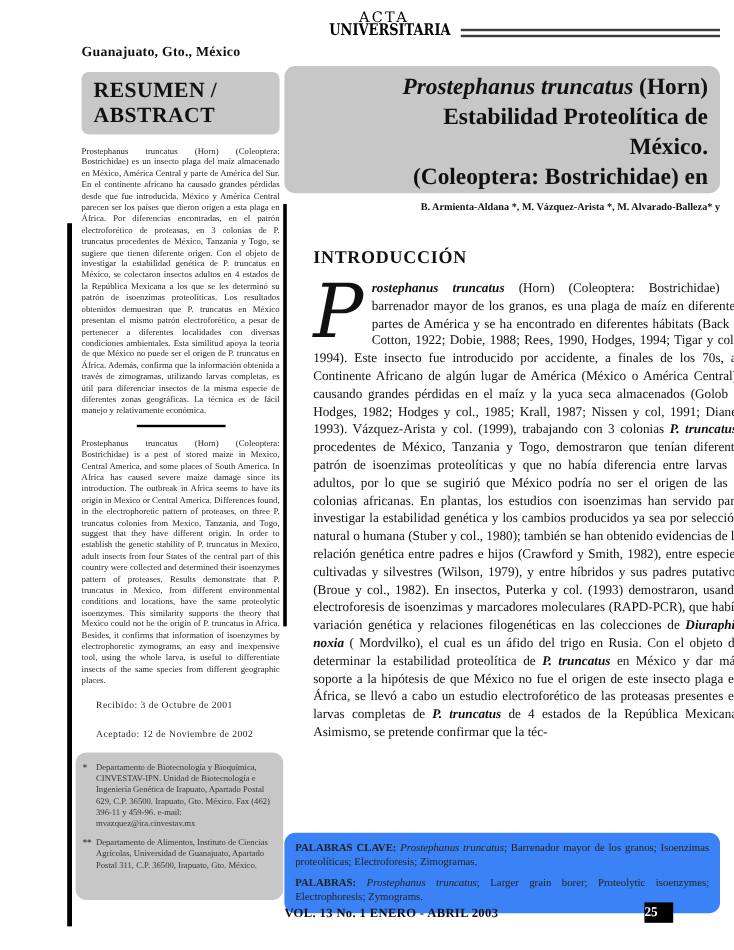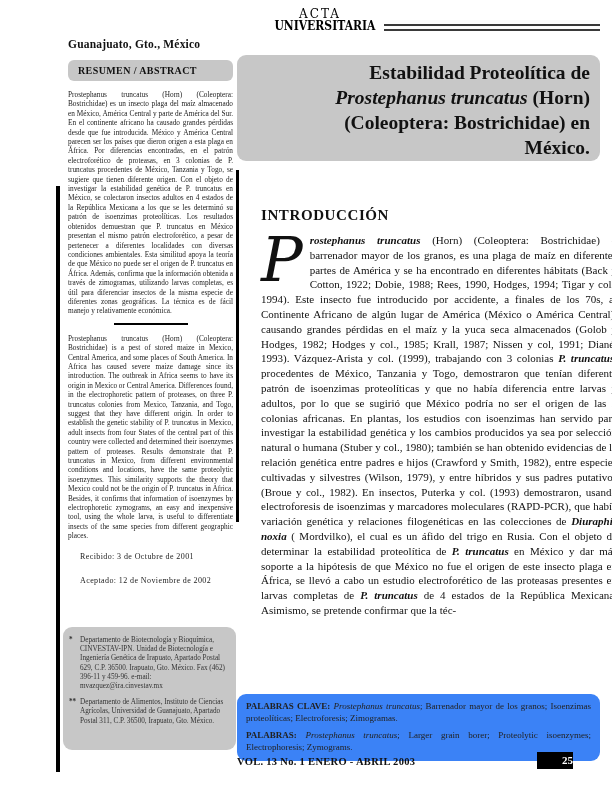--- a/index.html
+++ b/index.html
@@ -23,21 +23,21 @@
     padding:5px 10px 0 6px; font-weight:bold; font-size:19.5px; line-height:25px;
   }
   .authors { position:absolute; left:237px; top:167px; width:363px; text-align:right;
     font-weight:bold; font-size:8.5px; line-height:11.5px; }
   
   .left-rule { position:absolute; left:56px; top:186px; width:4px; height:586px; background:#000; }
   .mid-rule  { position:absolute; left:236px; top:170px; width:2.5px; height:352px; background:#000; }
   
   .abs-col { position:absolute; left:68px; top:60px; width:165px; }
   .abs-head { background:#c7c7c7; border-radius:6px; padding:5px 4px 5px 10px;
-    font-weight:bold; font-size:10px; letter-spacing:.4px; }
+    font-weight:bold; font-size:18px; letter-spacing:.4px; }
   .abs-text { margin-top:9px; font-size:7.3px; line-height:9.4px;
     text-align:justify; color:#222; }
   .abs-divider { width:74px; border-top:2.5px solid #000; margin:7px auto 6px auto; }
   .abs-date { margin-top:11px; font-size:8px; letter-spacing:.4px; color:#222;padding-left:12px; }
   .abs-date + .abs-date { margin-top:15px; }
   
   .fn-box { position:absolute; left:63px; top:627px; width:173px; height:123px;
     background:#c7c7c7; border-radius:9px; padding:9px 7px 0 6px;
     font-size:7.2px; line-height:9.2px; color:#333; }
   .fn { display:flex; margin-bottom:7px; }
@@ -50,43 +50,44 @@
   .dropcap { float:left; font-family:"DejaVu Serif", serif; font-style:italic;
     font-size:62px; line-height:46px; padding:4px 7px 0 0; }
   
   .kw-box { position:absolute; left:237px; top:694px; width:363px;
     background:#3b82f6; border-radius:9px; padding:7px 9px 8px 9px;
     font-size:9px; line-height:11.5px; text-align:justify; color:#222; }
   .kw-box p + p { margin-top:6px; }
   
   .footer-vol { position:absolute; left:237px; top:756px; font-weight:bold;
     font-size:10.5px; letter-spacing:.3px; }
-  .page-badge { position:absolute; left:537px; top:752px; width:36px; height:17px;
+  .page-badge { position:absolute; left:537px; top:752px; width:24px; height:17px;
     background:#000; color:#fff; font-weight:bold; font-size:11px; line-height:17px;
-    text-align:right; }
+    text-align:left; }
 </style>
 </head>
 <body>
 
 <div class="page">
 
   <div class="loc">Guanajuato, Gto., México</div>
   <div class="logo">
     <span class="acta">ACTA</span>
     <span class="univ">UNIVERSITARIA</span>
   </div>
   <div class="hdr-rule"></div>
 
   <div class="title-box">
+    <div><span style="font-style: italic;">Prostephanus truncatus</span><span> (Horn)</span></div>
     <div>Estabilidad Proteolítica de</div>
-    <div><span style="font-style: italic;">Prostephanus truncatus</span><span> (Horn)</span></div>
+    <div>México.</div>
     <div>(Coleoptera: Bostrichidae) en</div>
-    <div>México.</div>
   </div>
   <div class="authors">
+    <div>B. Armienta-Aldana *, M. Vázquez-Arista *, M. Alvarado-Balleza* y</div>
   </div>
 
   <div class="left-rule"></div>
   <div class="mid-rule"></div>
 
   <div class="abs-col">
     <div class="abs-head">RESUMEN / ABSTRACT</div>
     <p class="abs-text">Prostephanus truncatus (Horn) (Coleoptera: Bostrichidae) es un insecto plaga del maíz almacenado en México, América Central y parte de América del Sur. En el continente africano ha causado grandes pérdidas desde que fue introducida. México y América Central parecen ser los países que dieron origen a esta plaga en África. Por diferencias encontradas, en el patrón electroforético de proteasas, en 3 colonias de P. truncatus procedentes de México, Tanzania y Togo, se sugiere que tienen diferente origen. Con el objeto de investigar la estabilidad genética de P. truncatus en México, se colectaron insectos adultos en 4 estados de la República Mexicana a los que se les determinó su patrón de isoenzimas proteolíticas. Los resultados obtenidos demuestran que P. truncatus en México presentan el mismo patrón electroforético, a pesar de pertenecer a diferentes localidades con diversas condiciones ambientales. Esta similitud apoya la teoría de que México no puede ser el origen de P. truncatus en África. Además, confirma que la información obtenida a través de zimogramas, utilizando larvas completas, es útil para diferenciar insectos de la misma especie de diferentes zonas geográficas. La técnica es de fácil manejo y relativamente económica.</p>
     <div class="abs-divider"></div>
     <p class="abs-text">Prostephanus truncatus (Horn) (Coleoptera: Bostrichidae) is a pest of stored maize in Mexico, Central America, and some places of South America. In Africa has caused severe maize damage since its introduction. The outbreak in Africa seems to have its origin in Mexico or Central America. Differences found, in the electrophoretic pattern of proteases, on three P. truncatus colonies from Mexico, Tanzania, and Togo, suggest that they have different origin. In order to establish the genetic stability of P. truncatus in Mexico, adult insects from four States of the central part of this country were collected and determined their isoenzymes pattern of proteases. Results demonstrate that P. truncatus in Mexico, from different environmental conditions and locations, have the same proteolytic isoenzymes. This similarity supports the theory that Mexico could not be the origin of P. truncatus in Africa. Besides, it confirms that information of isoenzymes by electrophoretic zymograms, an easy and inexpensive tool, using the whole larva, is useful to differentiate insects of the same species from different geographic places.</p>

